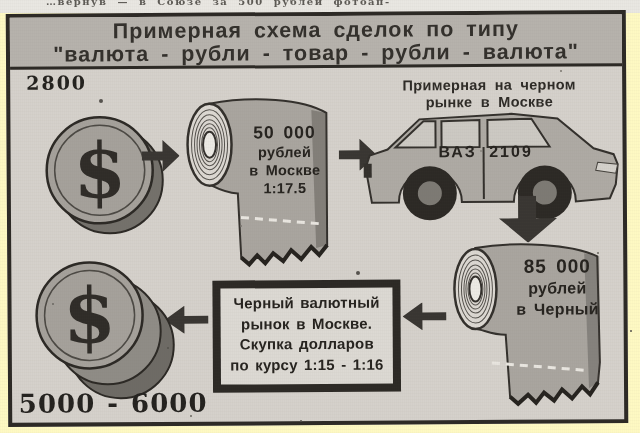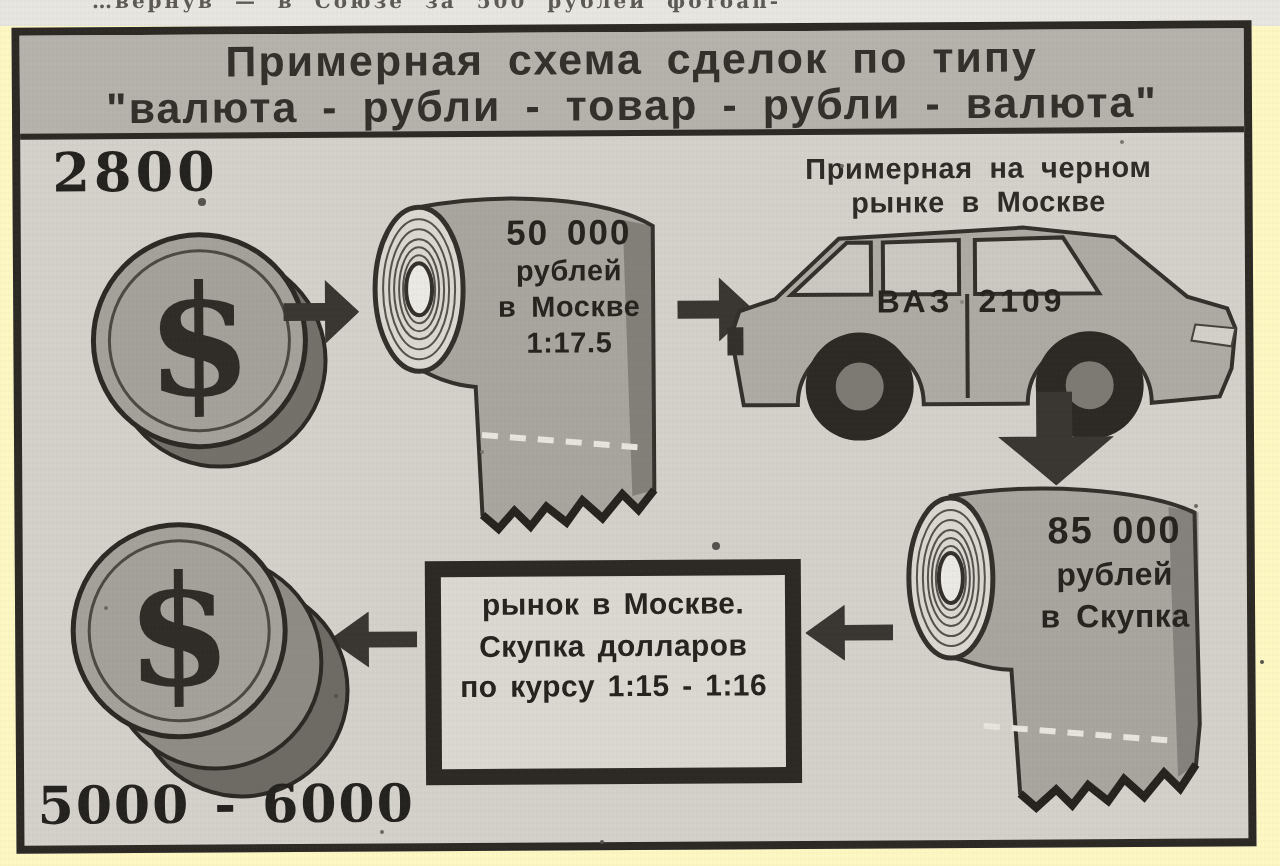--- a/index.html
+++ b/index.html
@@ -10,21 +10,21 @@
   .torn-strip{position:absolute;left:46px;top:-4px;width:600px;white-space:nowrap;
         font-family:"DejaVu Serif",serif;font-weight:bold;font-size:10px;color:#45423d;
         letter-spacing:1.5px;word-spacing:5px;opacity:.85;}
   .frame{position:absolute;left:7px;top:12px;width:620px;height:413px;
         border:4px solid #2c2925;background:#d5d1cb;transform:rotate(-0.35deg);}
   .title-band{position:absolute;left:0;top:0;width:100%;height:52px;background:#b6b2ac;
         border-bottom:3px solid #2c2925;text-align:center;padding-top:3px;}
   .title-band div{font-weight:bold;font-size:21.5px;line-height:23px;color:#33302c;
         letter-spacing:1px;word-spacing:5px;}
   .num{font-family:"DejaVu Serif",serif;font-weight:bold;color:#24221f;}
-  .start-amt{position:absolute;left:16px;top:54px;font-size:27px;letter-spacing:2px;text-align:center;}
+  .start-amt{position:absolute;left:16px;top:54px;font-size:19px;letter-spacing:2px;text-align:center;}
   .end-amt{position:absolute;left:6px;top:371px;width:190px;font-size:26px;letter-spacing:1px;
         word-spacing:2px;text-align:center;}
   .abs{position:absolute;}
   .arrow{position:absolute;background:#393632;}
   .arrow-r{clip-path:polygon(0 36%,55% 36%,55% 0,100% 50%,55% 100%,55% 64%,0 64%);}
   .arrow-l{clip-path:polygon(100% 36%,45% 36%,45% 0,0 50%,45% 100%,45% 64%,100% 64%);}
   .arrow-d{clip-path:polygon(33% 0,64% 0,64% 48%,100% 48%,50% 100%,0 48%,33% 48%);}
   .roll-text{position:absolute;text-align:center;font-weight:bold;color:#26231f;}
   .roll-text div{line-height:18px;font-size:14.5px;letter-spacing:.3px;word-spacing:3px;}
   .roll-text div:first-child{font-size:17.5px;line-height:21px;letter-spacing:1px;}
@@ -83,21 +83,21 @@
                L 132 150 L 140 158 L 148 148" fill="none" stroke="#26231f" stroke-width="4"></path>
       <path d="M 62 120 L 144 127" stroke="#e9e6e0" stroke-width="3" stroke-dasharray="8 6" fill="none"></path>
       <ellipse cx="31" cy="47" rx="22" ry="41" fill="#dcd8d2" stroke="#33302c" stroke-width="2.5"></ellipse>
       <ellipse cx="31" cy="47" rx="18" ry="35" fill="none" stroke="#55524d" stroke-width="1"></ellipse>
       <ellipse cx="31" cy="47" rx="15" ry="30" fill="none" stroke="#55524d" stroke-width="1"></ellipse>
       <ellipse cx="31" cy="47" rx="12.5" ry="25" fill="none" stroke="#55524d" stroke-width="1"></ellipse>
       <ellipse cx="31" cy="47" rx="10" ry="21" fill="none" stroke="#55524d" stroke-width="1"></ellipse>
       <ellipse cx="31" cy="47" rx="8" ry="17" fill="none" stroke="#55524d" stroke-width="1"></ellipse>
       <ellipse cx="31" cy="47" rx="6.5" ry="13" fill="#eceae4" stroke="#33302c" stroke-width="2"></ellipse>
     </svg>
-    <div class="roll-text" style="left:224px;top:90px;width:100px;text-align:center;">
+    <div class="roll-text" style="left:224px;top:106px;width:100px;text-align:center;">
       <div>50 000</div>
       <div>рублей</div>
       <div>в Москве</div>
       <div>1:17.5</div>
     </div>
 
     <div class="arrow arrow-r" style="left:328px;top:123px;width:38px;height:32px;"></div>
 
     <div class="car-caption">
       <div>Примерная на черном</div>
@@ -135,27 +135,28 @@
       <ellipse cx="28" cy="46" rx="17" ry="34" fill="none" stroke="#55524d" stroke-width="1"></ellipse>
       <ellipse cx="28" cy="46" rx="14" ry="29" fill="none" stroke="#55524d" stroke-width="1"></ellipse>
       <ellipse cx="28" cy="46" rx="11.5" ry="24" fill="none" stroke="#55524d" stroke-width="1"></ellipse>
       <ellipse cx="28" cy="46" rx="9.5" ry="20" fill="none" stroke="#55524d" stroke-width="1"></ellipse>
       <ellipse cx="28" cy="46" rx="7.5" ry="16" fill="none" stroke="#55524d" stroke-width="1"></ellipse>
       <ellipse cx="28" cy="46" rx="6" ry="12.5" fill="#eceae4" stroke="#33302c" stroke-width="2"></ellipse>
     </svg>
     <div class="roll-text georgia" style="left:476px;top:240px;width:140px;">
       <div>85 000</div>
       <div>рублей</div>
-      <div>в Скупка</div>
+      <div>в Черный</div>
     </div>
 
     <div class="arrow arrow-l" style="left:391px;top:287px;width:44px;height:28px;"></div>
 
     <div class="bm-box">
       <div class="bm-inner">
+        <div>Черный валютный</div>
         <div>рынок в Москве.</div>
         <div>Скупка долларов</div>
         <div>по курсу 1:15 - 1:16</div>
       </div>
     </div>
 
     <div class="arrow arrow-l" style="left:153px;top:289px;width:44px;height:28px;"></div>
 
     <svg class="abs" style="left:8px;top:238px;" width="182" height="146" viewBox="0 0 182 146">
       <circle cx="101" cy="90" r="53" fill="#6e6b65" stroke="#2c2925" stroke-width="2"></circle>

